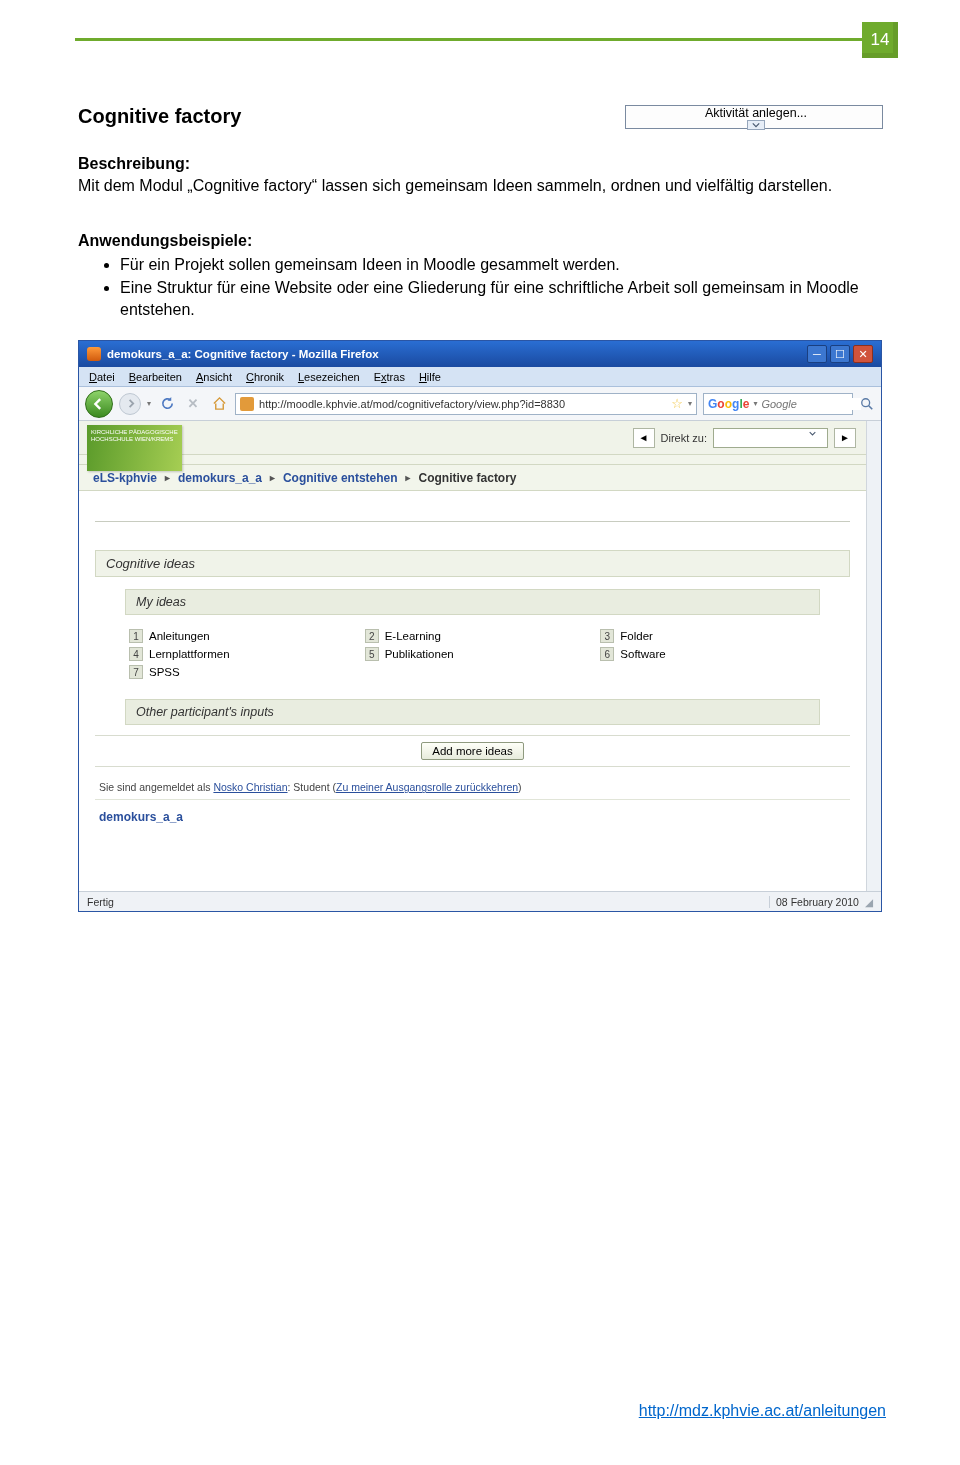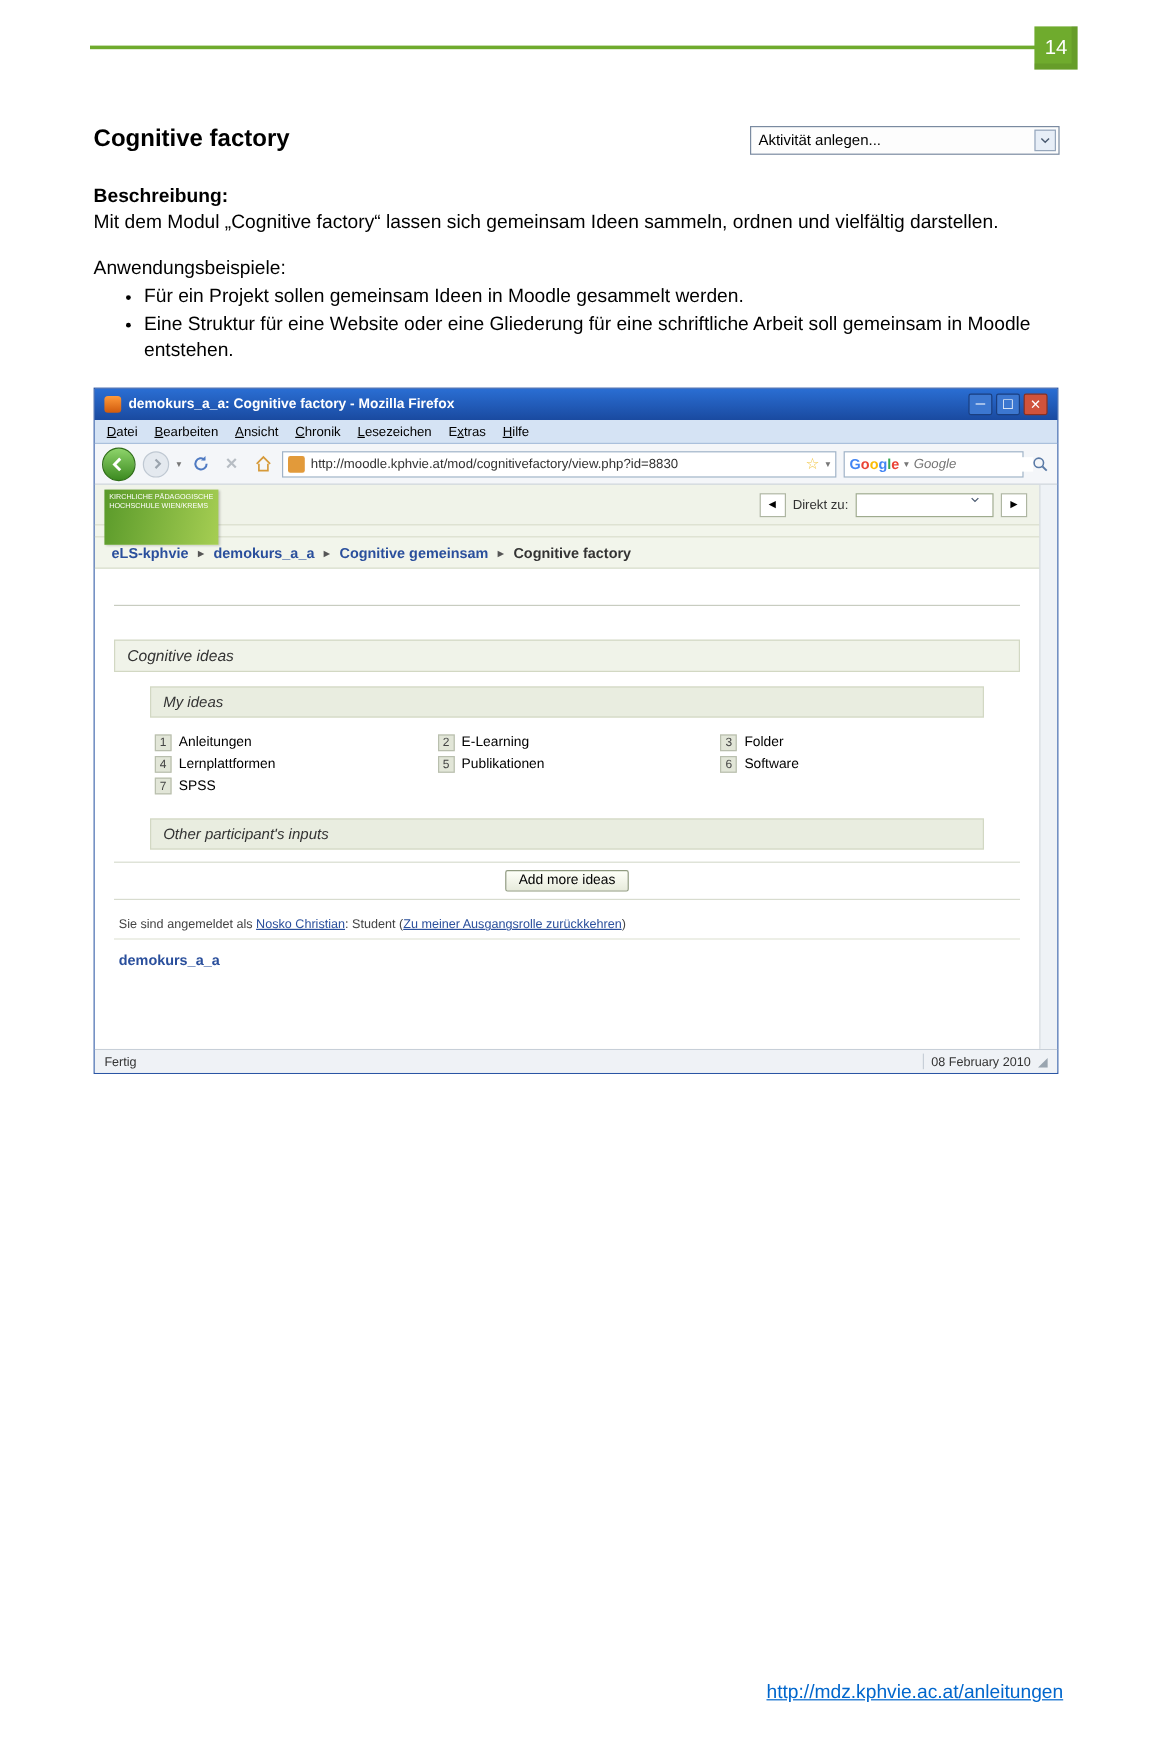--- a/index.html
+++ b/index.html
@@ -25,30 +25,30 @@
   .doc-content {
     position: absolute; top: 105px; left: 78px; width: 805px;
   }
   .heading-row {
     display: flex; justify-content: space-between; align-items: flex-start;
   }
   .doc-title { font-size: 20px; font-weight: bold; }
   .activity-select {
     width: 258px; height: 24px; border: 1px solid #7a8aa0; background: #fdfdfd;
     display: flex; align-items: center; justify-content: space-between;
-    padding: 0 2px 0 6px; font-size: 12.5px;
+    padding: 0 2px 0 6px; font-size: 12.5px; flex-direction: column;
   }
   .activity-select .chev-btn {
     width: 18px; height: 18px; background: #e7eef7; border: 1px solid #96a6bb;
     display:flex; align-items:center; justify-content:center;
   }
   .chev-btn svg { display:block; }
   .section-label { font-weight: bold; margin-top: 26px; }
   .body-text { margin-top: 2px; line-height: 1.35; }
-  .examples-label { font-weight: normal; margin-top: 18px; }
+  .examples-label { font-weight: bold; margin-top: 35px; }
   ul.bullets { margin: 4px 0 0 42px; }
   ul.bullets li { margin: 2px 0; line-height: 1.35; }
 
   
   .ff-window { margin-top: 20px; width: 804px; border: 1px solid #2a55a4; background: #fff; font-size: 11px; }
   .ff-titlebar {
     height: 26px; background: linear-gradient(#2a6ed3,#1a4aa0);
     display:flex; align-items:center; justify-content:space-between;
     padding: 0 8px; color:#fff;
   }
@@ -225,21 +225,21 @@
               </span>
             </div>
             <div class="go-btn">►</div>
           </div>
           <div class="greybar1"></div>
           <div class="breadcrumb-bar">
             <a href="#">eLS-kphvie</a>
             <span class="sep">►</span>
             <a href="#">demokurs_a_a</a>
             <span class="sep">►</span>
-            <a href="#">Cognitive gemeinsam</a>
+            <a href="#">Cognitive entstehen</a>
             <span class="sep">►</span>
             <span class="current">Cognitive factory</span>
           </div>
           <div class="moodle-body">
             <div class="tabs-underline"></div>
 
             <div class="section-header">Cognitive ideas</div>
 
             <div class="inner-block">
               <div class="sub-header">My ideas</div>

